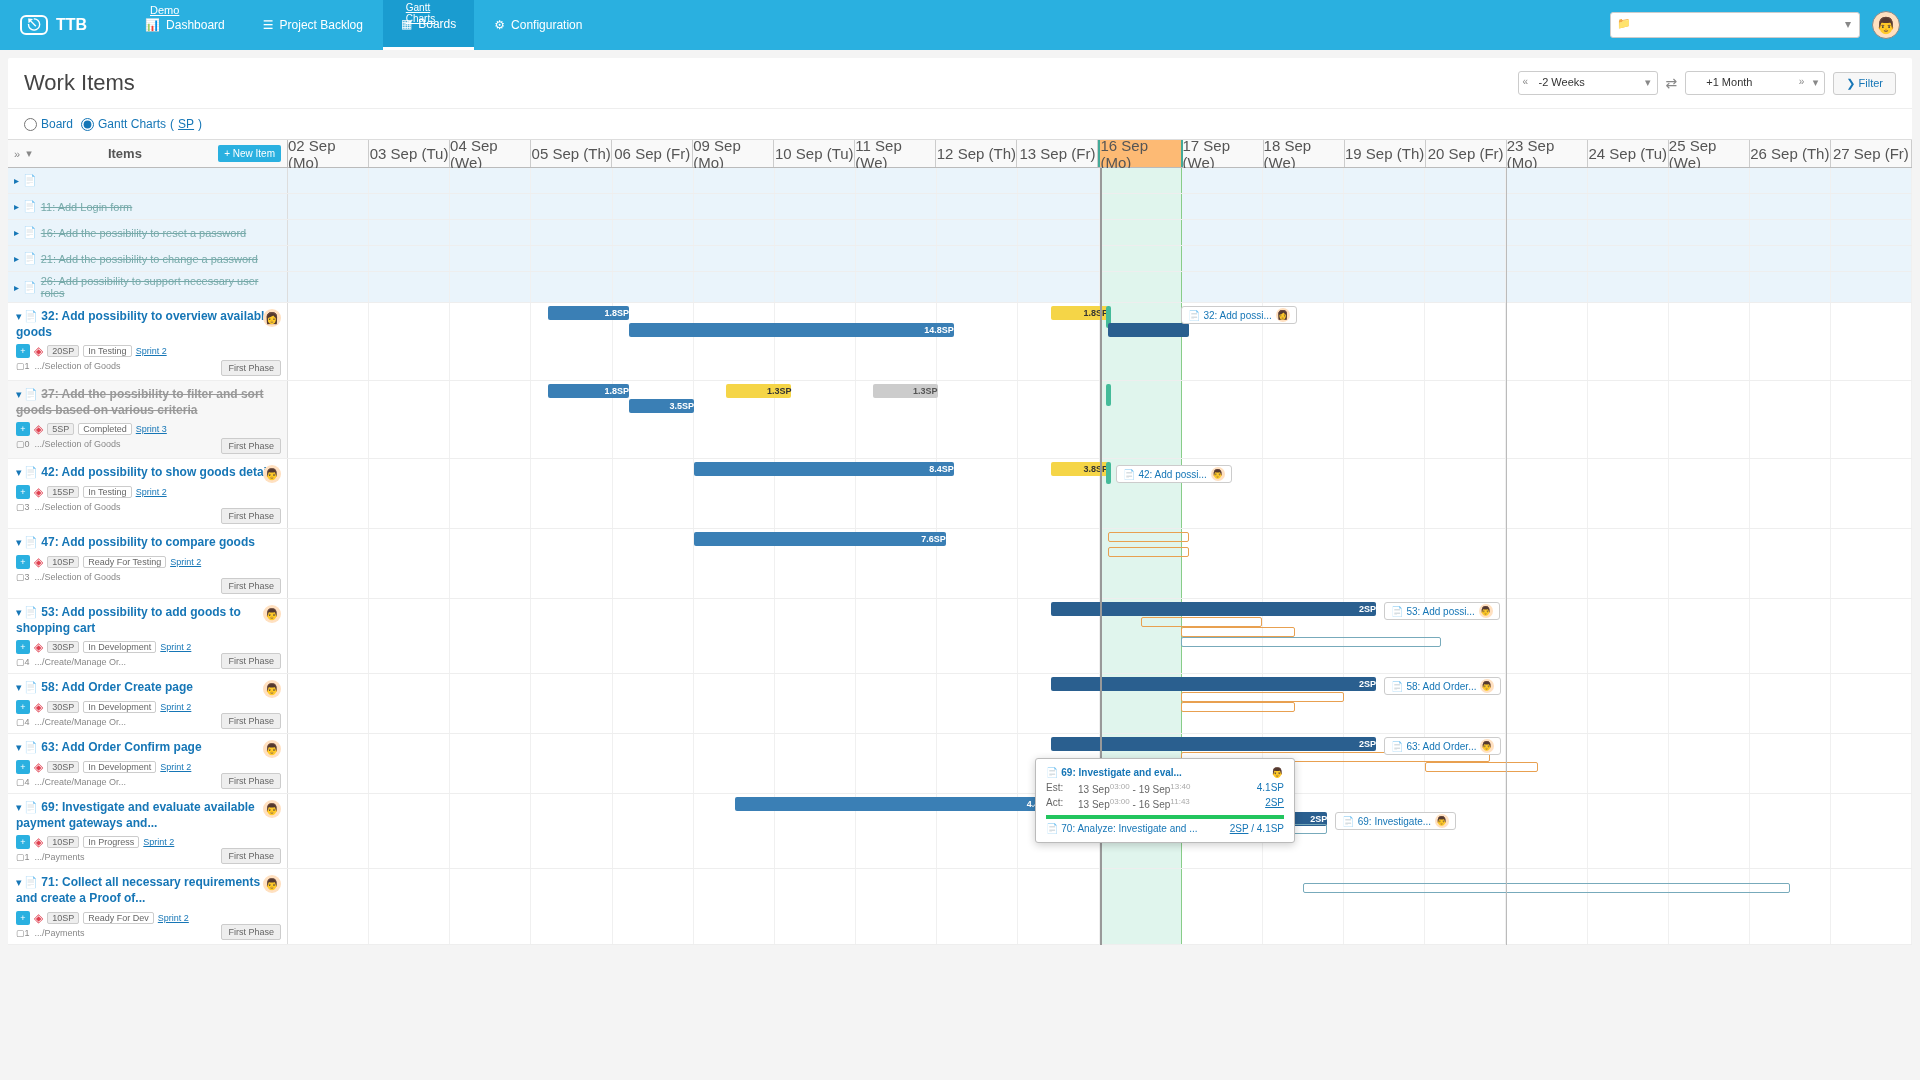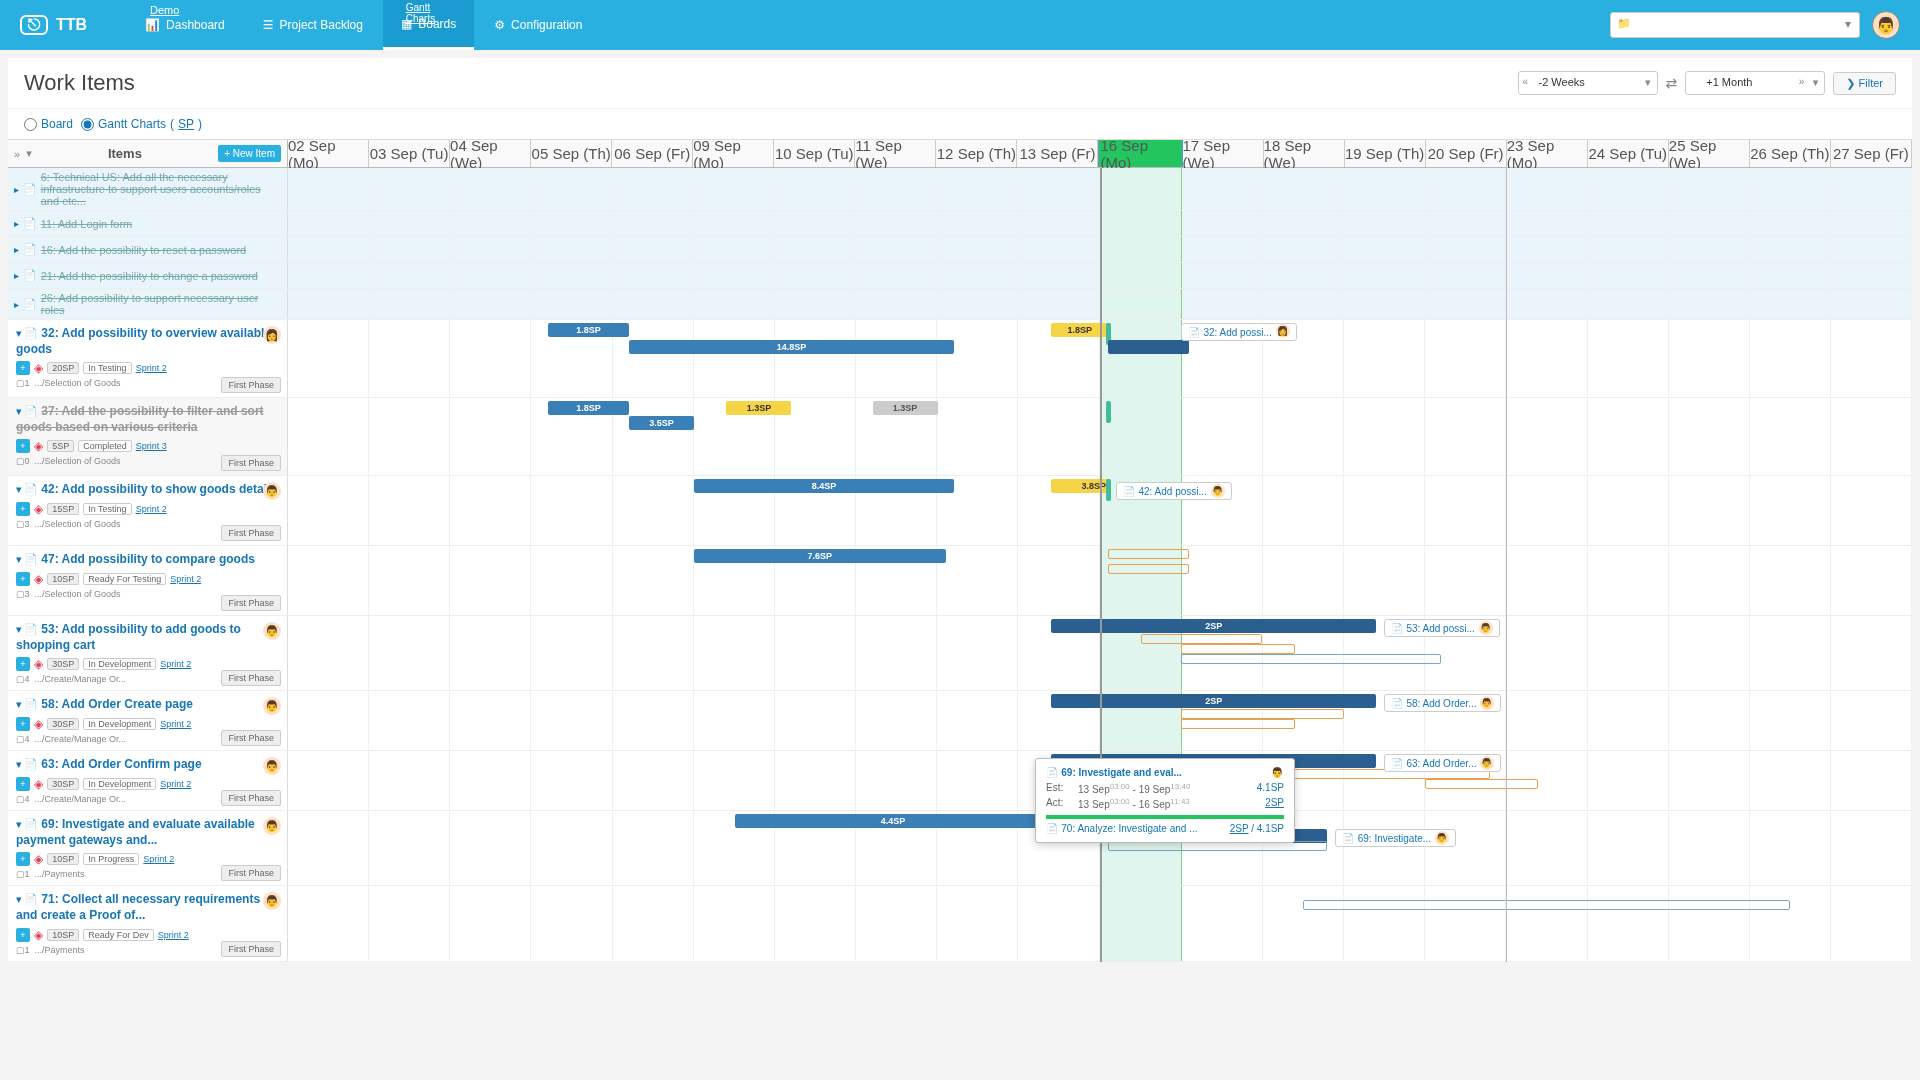--- a/index.html
+++ b/index.html
@@ -31,21 +31,21 @@
 .radio input{accent-color:#1676b6}
 .sp-link{color:#1676b6;text-decoration:underline}
 .gantt-wrap{position:relative;overflow:hidden}
 .gantt-header{display:flex;border-bottom:1px solid #bbb;background:#f9f9f9;height:28px}
 .items-head{width:280px;border-right:1px solid #bbb;display:flex;align-items:center;padding:0 6px;gap:6px;flex-shrink:0}
 .items-head .exp{color:#888;cursor:pointer}
 .items-head .lbl{font-weight:bold;color:#555;font-size:13px;margin-left:auto;margin-right:auto}
 .new-btn{background:#2ab0e0;color:#fff;border:none;padding:3px 6px;font-size:10px;border-radius:2px}
 .day-cols{display:flex;flex:1}
 .day-col{flex:1;border-right:1px solid #ccc;display:flex;align-items:center;justify-content:center;font-size:15px;color:#555;font-weight:normal}
-.day-col.today{background:#22c55e;border-left:2px solid #4a9;border-right:2px solid #4a9}
+.day-col.today{background:#fdba74;border-left:2px solid #4a9;border-right:2px solid #4a9}
 .gantt-body{position:relative}
 .gantt-row{display:flex;border-bottom:1px solid #eee;min-height:26px;position:relative}
 .gantt-row.collapsed{background:#eaf4fb}
 .row-label{width:280px;border-right:1px solid #ddd;padding:3px 6px;flex-shrink:0;font-size:11px;color:#1676b6;display:flex;align-items:center;gap:4px}
 .row-label .chev{color:#1676b6;cursor:pointer;font-size:10px}
 .row-label .strike{text-decoration:line-through;color:#7aa}
 .row-label a{color:#1676b6}
 .row-timeline{flex:1;position:relative;display:flex}
 .row-timeline .cell{flex:1;border-right:1px solid #f0f0f0}
 .row-timeline .cell.today{background:#e0f5ed;border-left:1px solid #8c8;border-right:1px solid #8c8}
@@ -57,21 +57,21 @@
 .tag{font-size:9px;padding:0 4px;border-radius:2px}
 .tag.sp{background:#eee;color:#666;border:1px solid #ccc}
 .tag.status{background:#fff;border:1px solid #ccc;color:#666}
 .sprint-link{color:#1676b6;text-decoration:underline;font-size:9px}
 .item-path{font-size:9px;color:#888;margin-top:3px}
 .phase-tag{position:absolute;bottom:4px;right:6px;background:#eee;border:1px solid #ccc;font-size:9px;padding:2px 6px;border-radius:2px;color:#666}
 .mini-avatar{width:18px;height:18px;border-radius:50%;background:#ffe0c0;position:absolute;top:6px;right:6px;font-size:11px;text-align:center;line-height:18px}
 .icon-sq{width:14px;height:14px;display:inline-flex;align-items:center;justify-content:center;font-size:9px;border-radius:2px}
 .icon-add{background:#2ab0e0;color:#fff}
 .icon-diamond{color:#e04050;font-size:12px}
-.bar{position:absolute;height:14px;border-radius:2px;color:#fff;font-size:9px;text-align:center;line-height:14px;font-weight:bold}
+.bar{position:absolute;height:14px;border-radius:2px;color:#fff;font-size:9px;text-align:right;line-height:14px;font-weight:bold}
 .bar.blue{background:#3a7fb5}
 .bar.yellow{background:#f5d547;color:#333}
 .bar.lightgrey{background:#ccc;color:#555}
 .bar.darkblue{background:#2a5f8f}
 .bar.outline{background:transparent;border:1px solid #e8a050;height:10px}
 .bar.outline-blue{background:transparent;border:1px solid #7ab;height:10px}
 .bar.green-stripe{background:#4b9;width:4px;height:22px}
 .float-label{position:absolute;background:#fff;border:1px solid #ccc;border-radius:3px;padding:2px 6px;font-size:10px;color:#1676b6;display:flex;align-items:center;gap:4px;height:18px;white-space:nowrap}
 .float-label .mini-av{width:14px;height:14px;border-radius:50%;background:#ffe0c0;font-size:9px;text-align:center;line-height:14px}
 .tooltip{position:absolute;background:#fff;border:1px solid #bbb;border-radius:3px;box-shadow:0 2px 8px rgba(0,0,0,.2);padding:8px 10px;font-size:10px;z-index:100;width:260px}
@@ -154,21 +154,21 @@
           <div class="day-col">25 Sep (We)</div>
           <div class="day-col">26 Sep (Th)</div>
           <div class="day-col">27 Sep (Fr)</div>
         </div>
     </div>
 
     <div class="gantt-body" id="gantt-body">
       <div class="vline" style="left:calc(280px + (100% - 280px)/20 * 10)"></div>
       <div class="vline" style="left:calc(280px + (100% - 280px)/20 * 15);background:#bbb;width:1px"></div>
     <div class="gantt-row collapsed">
-          <div class="row-label"><span class="chev">▸</span> 📄 <a class="strike">6: Technical US: Add all the necessary infrastructure to support users accounts/roles and etc...</a></div>
+          <div class="row-label"><span class="chev">▸</span> 📄 </div>
           <div class="row-timeline">
             <div class="cell"></div>
             <div class="cell"></div>
             <div class="cell"></div>
             <div class="cell"></div>
             <div class="cell"></div>
             <div class="cell"></div>
             <div class="cell"></div>
             <div class="cell"></div>
             <div class="cell"></div>
@@ -312,21 +312,21 @@
             <div class="cell"></div>
             <div class="cell"></div>
             <div class="cell"></div>
             <div class="cell"></div>
             <div class="cell"></div>
             <div class="bar blue" style="left: 16%; width: 5%; top: 3px;">1.8SP</div>
             <div class="bar blue" style="left: 21%; width: 20%; top: 20px;">14.8SP</div>
             <div class="bar yellow" style="left: 47%; width: 3.5%; top: 3px;">1.8SP</div>
             <div class="bar green-stripe" style="left: 50.4%; width: 0.25%; top: 3px;"></div>
             <div class="bar darkblue" style="left: 50.5%; width: 5%; top: 20px;"></div>
-            <div class="float-label" style="left: 55%; top: 3px; align-items: flex-end;">📄 32: Add possi... <span class="mini-av">👩</span></div>
+            <div class="float-label" style="left: 55%; top: 3px;">📄 32: Add possi... <span class="mini-av">👩</span></div>
           </div>
         </div>
         <div class="gantt-row" style="min-height: 78px;">
           <div class="item-card done"><span class="chev" style="color:#1676b6">▾</span> 📄 <span class="item-title done">37: Add the possibility to filter and sort goods based on various criteria</span><div class="item-meta">
               <span class="icon-sq icon-add">+</span>
               <span class="icon-diamond">◈</span>
               <span class="tag sp">5SP</span>
               <span class="tag status">Completed</span>
               <a class="sprint-link">Sprint 3</a>
             </div><div class="item-path">▢0 &nbsp;.../Selection of Goods</div><span class="phase-tag">First Phase</span></div>

